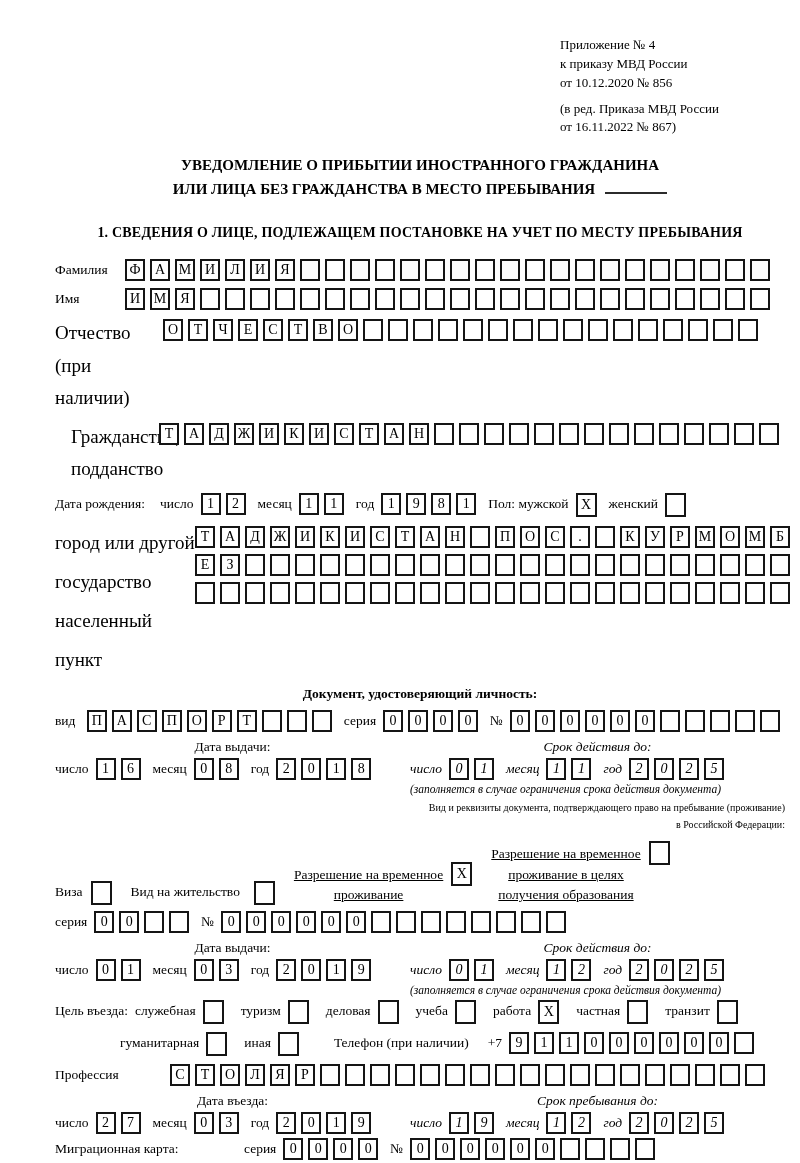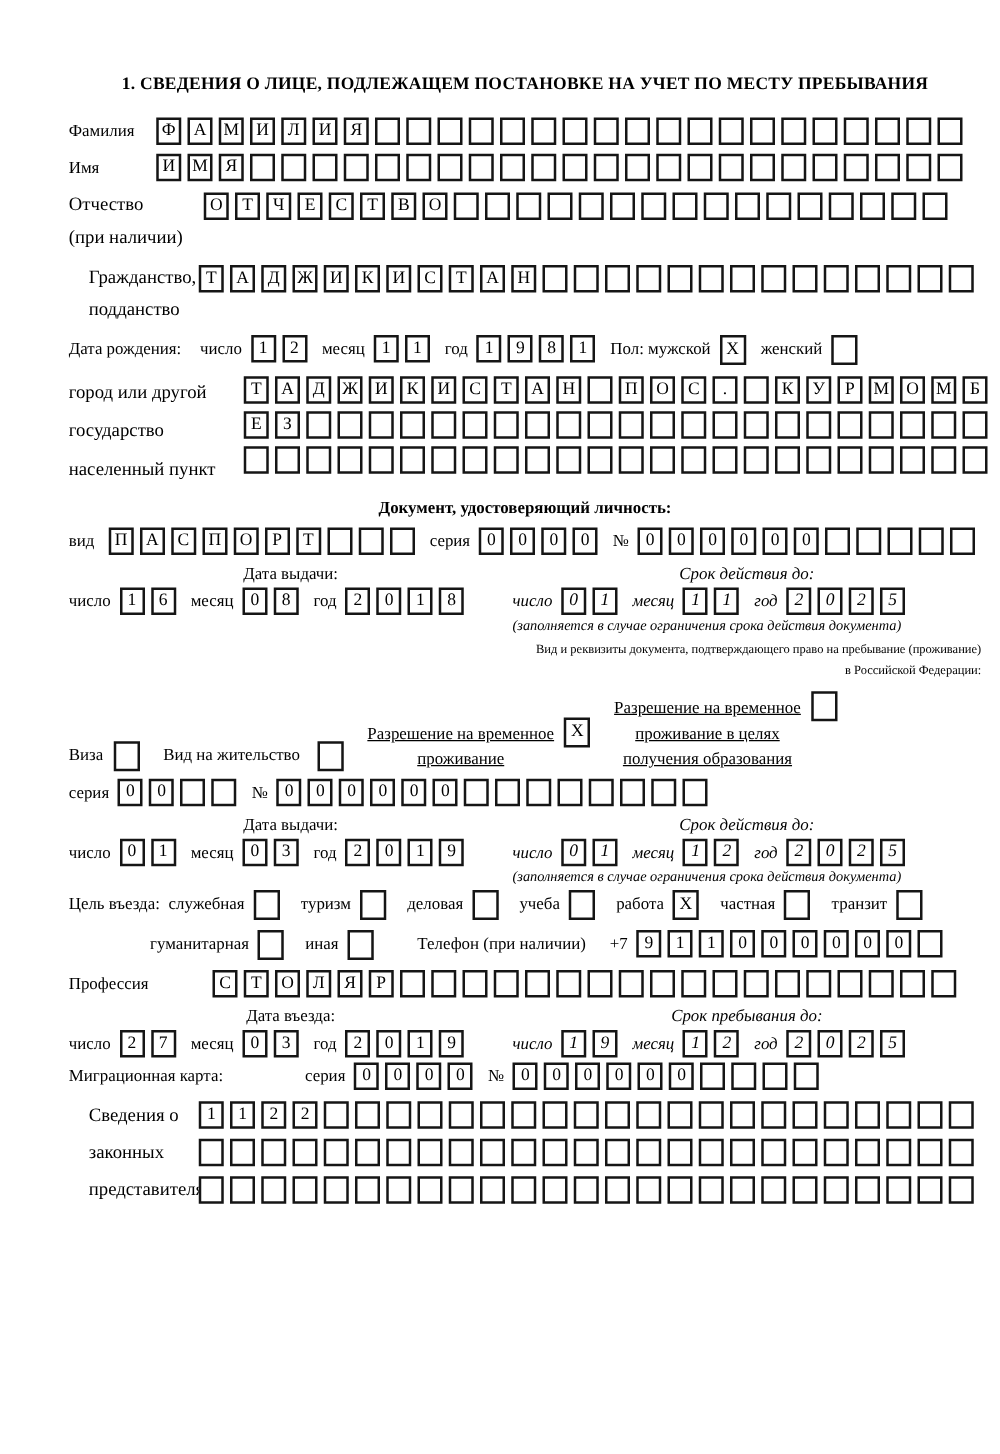--- a/index.html
+++ b/index.html
@@ -19,21 +19,21 @@
   .sec1 { margin-top:24px; margin-bottom:18px; font-weight:bold; font-size:14px; text-align:center; letter-spacing:0.2px; white-space:nowrap; }
 
   
   .grid { display:inline-flex; flex-wrap:nowrap; }
   .cell { width:20px; height:22px; border:2px solid #151515; margin-right:5px; display:inline-flex;
           align-items:center; justify-content:center; font-size:14px; background:#fff; flex:0 0 auto; }
   .cbwrap .cell { width:21px; height:24px; }
 
   .frow { display:flex; align-items:flex-start; margin-bottom:7px; }
   .lbl { font-size:13.5px; padding-top:3px; flex:0 0 auto; }
-  .lbl2 { font-size:15px; line-height:1.7; flex:0 0 auto;font-family:Liberation Serif, serif; }
+  .lbl2 { font-size:19px; line-height:1.7; flex:0 0 auto;font-family:Liberation Serif, serif; }
   .w70 { width:70px; }
   .w108 { width:108px; }
   .w88 { width:88px;margin-left:16px; }
   .w140 { width:140px; }
   .w115 { width:115px; }
   .inl { font-size:13.5px; margin:3px 7px 0 7px; white-space:nowrap; }
   .inl.first { margin-left:0; }
   .stack { display:flex; flex-direction:column; }
   .stack .grid { margin-bottom:6px; }
 
@@ -56,22 +56,37 @@
 
   .purpose-row { display:flex; align-items:flex-start; margin-bottom:8px; }
   .purpose-row .cap { font-size:13.5px; margin-right:7px; padding-top:3px; white-space:nowrap; }
   .purpose-row .cbwrap { margin-right:12px; }
 </style>
 </head>
 <body>
 
 <div class="page">
 
-
-
+  <div class="hdr">
+    <div>Приложение № 4</div>
+    <div>к приказу МВД России</div>
+    <div>от 10.12.2020 № 856</div>
+    <div class="rev">
+      <div>(в ред. Приказа МВД России</div>
+      <div>от 16.11.2022 № 867)</div>
+    </div>
+  </div>
+
+
+  <div class="title">
+    <div>УВЕДОМЛЕНИЕ О ПРИБЫТИИ ИНОСТРАННОГО ГРАЖДАНИНА</div>
+    <div>
+      <span>ИЛИ ЛИЦА БЕЗ ГРАЖДАНСТВА В МЕСТО ПРЕБЫВАНИЯ</span><span class="blank-line"></span>
+    </div>
+  </div>
 
   <div class="sec1">1. СВЕДЕНИЯ О ЛИЦЕ, ПОДЛЕЖАЩЕМ ПОСТАНОВКЕ НА УЧЕТ ПО МЕСТУ ПРЕБЫВАНИЯ</div>
 
   <div class="frow">
     <div class="lbl w70">Фамилия</div>
     <div class="grid">
         <span class="cell">Ф</span>
         <span class="cell">А</span>
         <span class="cell">М</span>
         <span class="cell">И</span>

